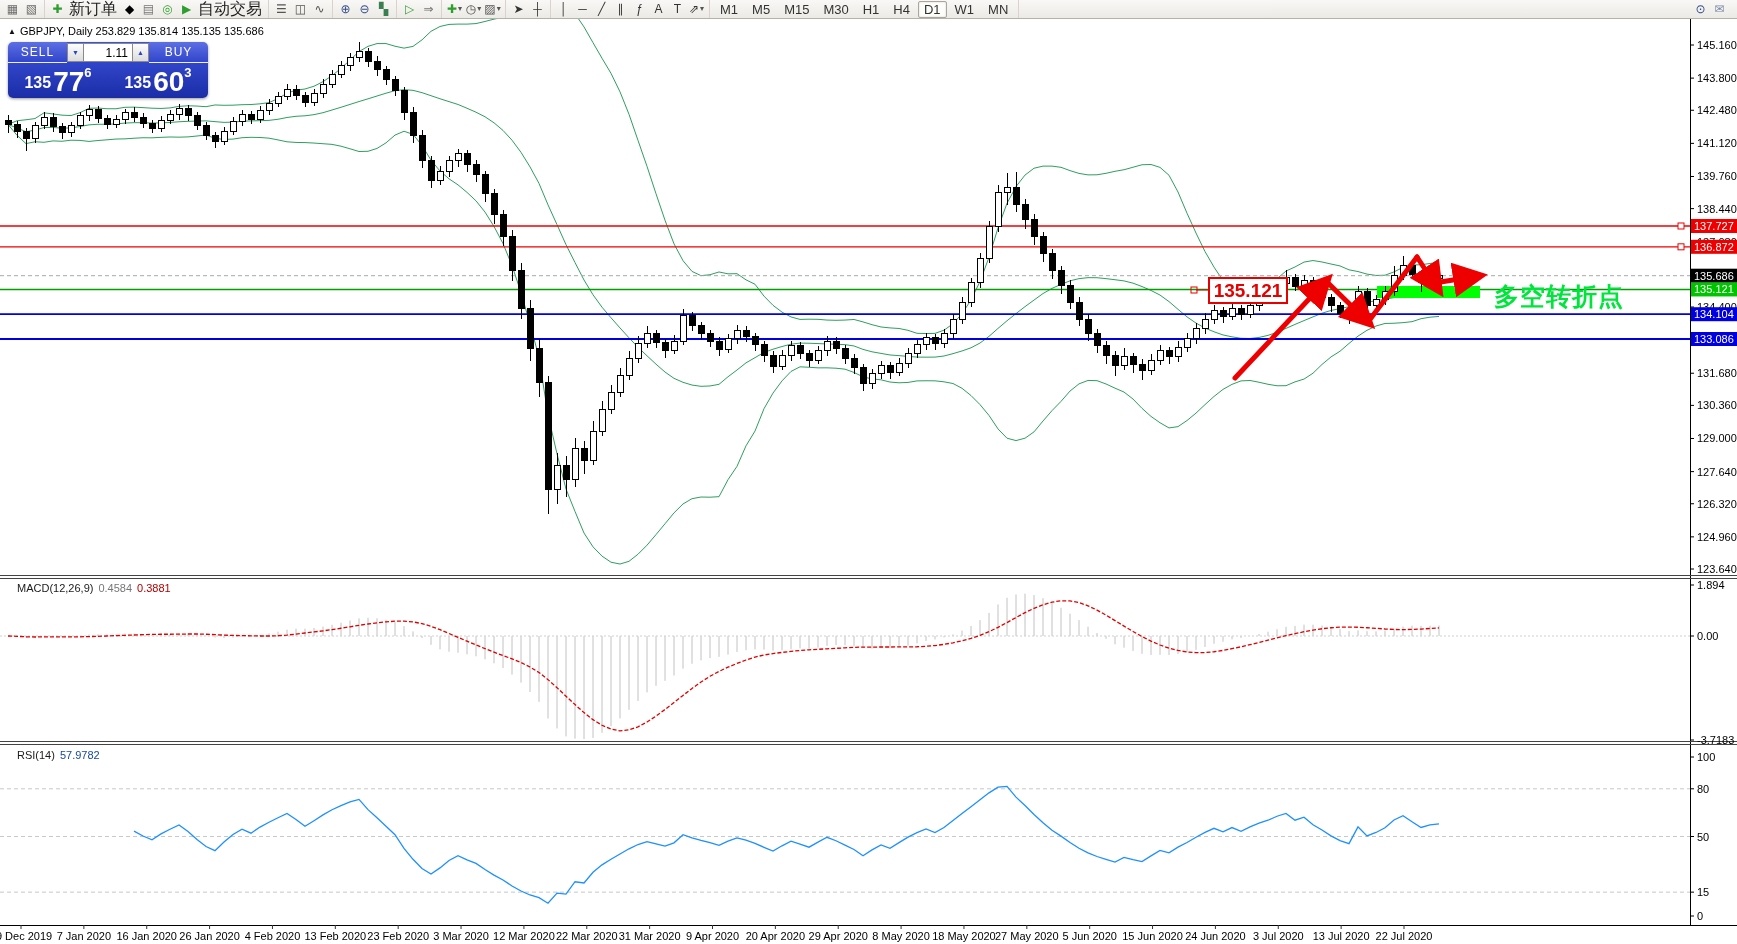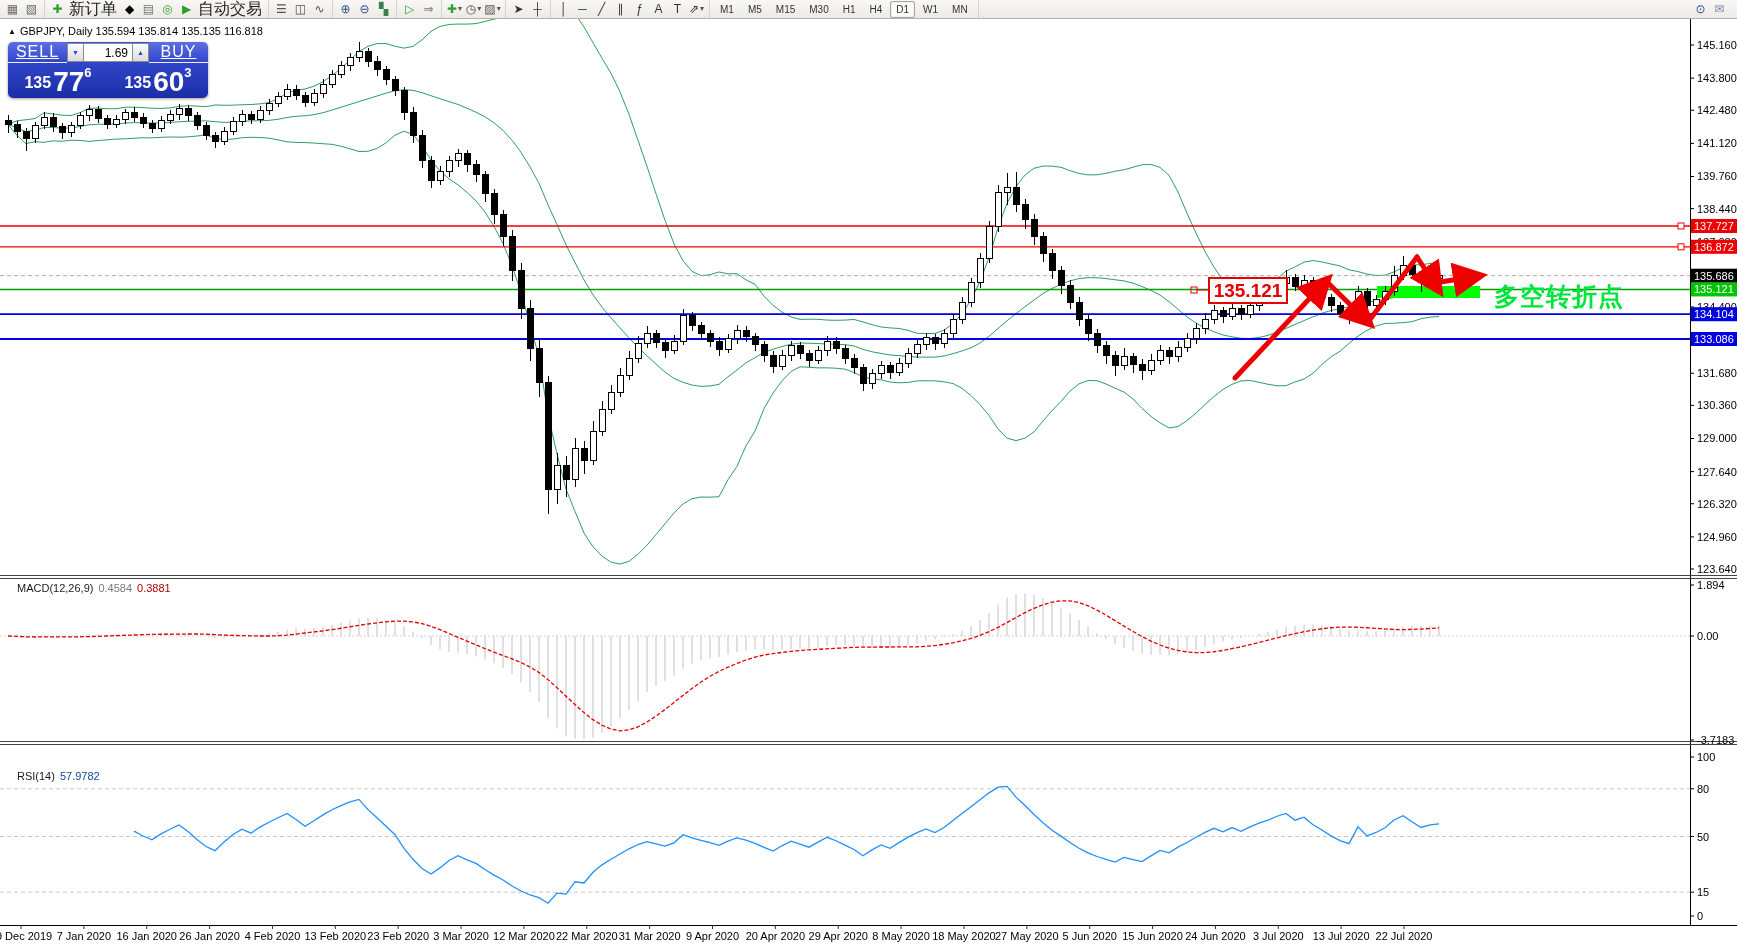--- a/index.html
+++ b/index.html
@@ -7,37 +7,37 @@
        font-family:"Liberation Sans",sans-serif;-webkit-font-smoothing:antialiased;}
   
   .toolbar{position:absolute;top:0;left:0;width:1737px;height:18px;z-index:30;
            background:linear-gradient(#f9f8f6,#eceae5);border-bottom:1px solid #b6b2aa;
            display:flex;align-items:center;font-size:11px;}
   .tb-group{display:flex;align-items:center;height:100%;padding:0 3px;border-right:1px solid #d8d4cc;}
   .tb-btn{min-width:17px;height:16px;display:flex;align-items:center;justify-content:center;
           margin:0 1px;border-radius:2px;font-size:12px;line-height:16px;cursor:default;}
   .tb-btn .dd{font-size:8px;color:#555;margin-left:1px;}
   .tb-label{font-size:16px;color:#1c1c1c;margin:0 3px 0 2px;white-space:nowrap;}
-  .tf-btn{padding:0 5px;height:15px;line-height:15px;font-size:10px;color:#333;margin:16px 1px;
+  .tf-btn{padding:0 5px;height:15px;line-height:15px;font-size:13px;color:#333;margin:16px 1px;
           border:1px solid transparent;border-radius:2px;}
   .tf-btn.active{background:#fdfdfa;border:1px solid #aaa69e;box-shadow:inset 0 0 2px #d5d2cb;}
   .tb-right{margin-left:auto;display:flex;align-items:center;padding-right:8px;border-right:none;}
   
   #chart-svg{position:absolute;top:0;left:0;z-index:1;}
   
   .ohlc{position:absolute;left:8px;top:25px;z-index:15;font-size:11px;color:#000;white-space:nowrap;}
   .ohlc .tri{font-size:8px;margin-right:4px;vertical-align:1px;color:#111;}
   
   .trade-panel{position:absolute;left:8px;top:42px;width:200px;height:56px;z-index:20;color:#fff;
                border-radius:5px;overflow:hidden;background:linear-gradient(#3d53de,#1b2da6);
                box-shadow:0 1px 3px rgba(0,0,0,.4);}
   .tp-row1{display:flex;height:21px;align-items:stretch;}
-  .tp-sell,.tp-buy{flex:1;display:flex;align-items:center;justify-content:center;font-size:16px;
+  .tp-sell,.tp-buy{flex:1;display:flex;align-items:center;justify-content:center;font-size:12px;
                    letter-spacing:1px;background:linear-gradient(rgba(255,255,255,.16),rgba(255,255,255,0));
-                   border-bottom:1px solid rgba(255,255,255,.9);text-decoration:underline;}
+                   border-bottom:1px solid rgba(255,255,255,.9);}
   .tp-vol{display:flex;align-items:center;}
   .tp-spin{width:15px;height:17px;background:linear-gradient(#fdfdfd,#dcdcdc);border:1px solid #8a8a8a;
            color:#2a46c8;font-size:7px;display:flex;align-items:center;justify-content:center;}
   .tp-vol-field{width:44px;height:17px;background:#fff;color:#000;font-size:12px;display:flex;
                 align-items:center;justify-content:flex-end;padding-right:4px;
                 border-top:1px solid #8a8a8a;border-bottom:1px solid #8a8a8a;}
   .tp-row2{display:flex;height:34px;}
   .tp-price{flex:1;display:flex;align-items:flex-end;justify-content:center;padding-bottom:1px;}
   .tp-price .pfx{font-size:16px;font-weight:bold;margin:0 2px 4px 0;}
   .tp-price .big{font-size:28px;font-weight:bold;line-height:28px;}
@@ -761,29 +761,29 @@
       <line x1="1278.2727272727273" y1="925" x2="1278.2727272727273" y2="929" stroke="#333"></line>
       <text x="1278.2727272727273" y="940" fill="#000" text-anchor="middle">3 Jul 2020</text>
       <line x1="1341.1363636363637" y1="925" x2="1341.1363636363637" y2="929" stroke="#333"></line>
       <text x="1341.1363636363637" y="940" fill="#000" text-anchor="middle">13 Jul 2020</text>
       <line x1="1404" y1="925" x2="1404" y2="929" stroke="#333"></line>
       <text x="1404" y="940" fill="#000" text-anchor="middle">22 Jul 2020</text>
     </g>
   </svg>
 
 <div class="ohlc">
-  <span class="tri">▲</span><span>GBPJPY, Daily  135.594 135.814 135.135 116.818</span>
+  <span class="tri">▲</span><span>GBPJPY, Daily  253.829 135.814 135.135 135.686</span>
 </div>
 
 <div class="trade-panel">
   <div class="tp-row1">
     <div class="tp-sell">SELL</div>
     <div class="tp-vol">
       <div class="tp-spin">▼</div>
-      <div class="tp-vol-field">1.69</div>
+      <div class="tp-vol-field">1.11</div>
       <div class="tp-spin">▲</div>
     </div>
     <div class="tp-buy">BUY</div>
   </div>
   <div class="tp-row2">
     <div class="tp-price">
       <span class="pfx">135</span>
       <span class="big">77</span>
       <span class="sup">6</span>
     </div>
@@ -792,21 +792,21 @@
       <span class="big">60</span>
       <span class="sup">3</span>
     </div>
   </div>
 </div>
 
 <div class="ind-label" style="top:582px">
   <span>MACD(12,26,9)</span><span class="v1">0.4584</span><span class="v2">0.3881</span>
 </div>
 
-<div class="ind-label" style="top:770px">
+<div class="ind-label" style="top:749px">
   <span>RSI(14)</span><span class="vb">57.9782</span>
 </div>
 
 <div class="callout">135.121</div>
 
 <div class="cn-note">多空转折点</div>
 
 <div class="splitter" style="top:573px"></div>
 <div class="splitter" style="top:740px"></div>
 

